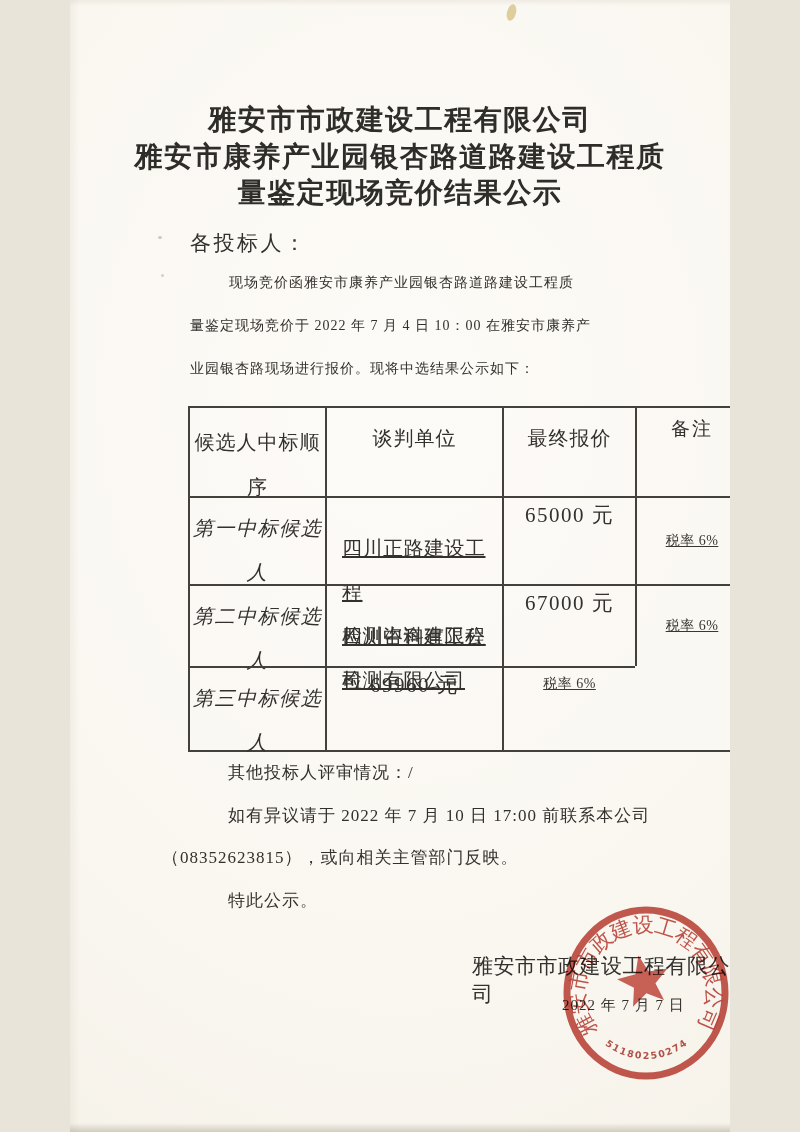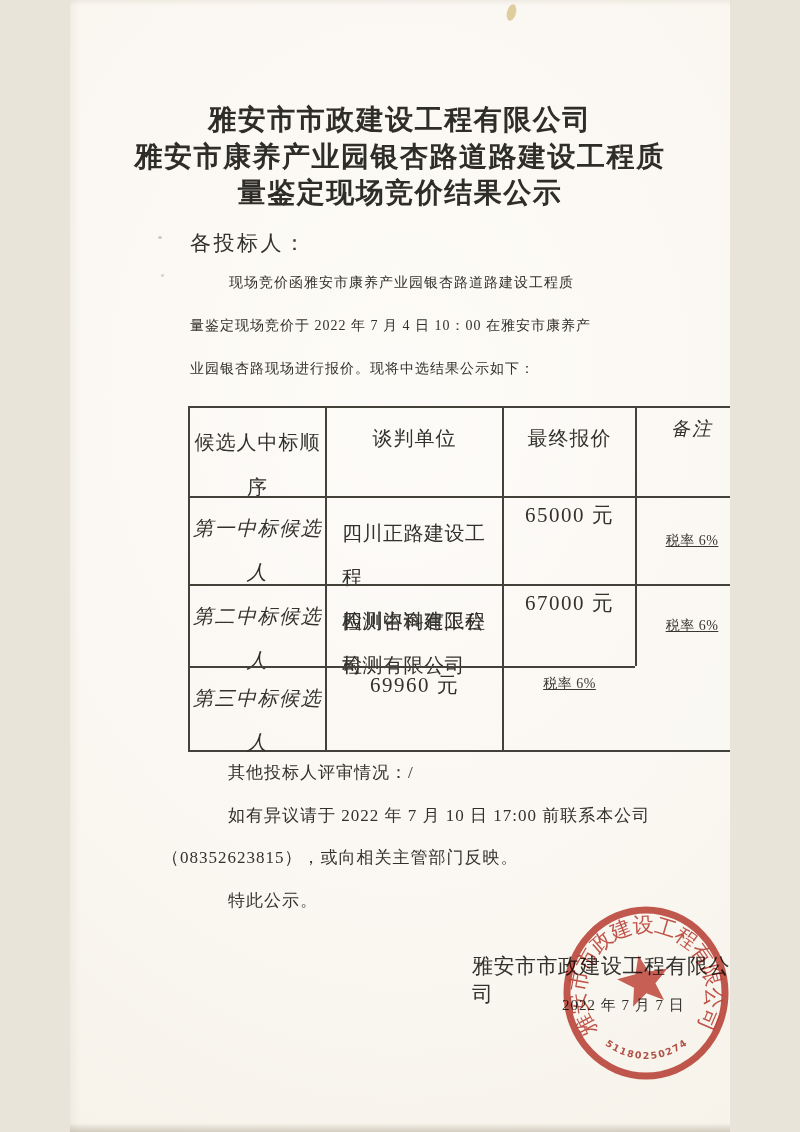--- a/index.html
+++ b/index.html
@@ -34,23 +34,23 @@
     grid-template-rows:88px 88px 82px 84px;
     border:2px solid #44413b;
     font-size:20px;letter-spacing:1px;
     background:rgba(255,255,255,.12);
   }
   .bid-table > div{border-left:2px solid #44413b;border-top:2px solid #44413b;box-sizing:border-box;}
   .bid-table > div.col1{border-left:none;text-align:center;}
   .bid-table > div.row1{border-top:none;}
   .h-rank{padding-top:12px;text-align:center;line-height:45px;}
   .h-plain{padding-top:17px;text-align:center;}
-  .h-remark{padding-top:8px;text-align:center;font-size:19px;letter-spacing:2px;font-style:italic;}
+  .h-remark{padding-top:8px;text-align:center;font-size:19px;letter-spacing:2px;}
   .c-rank{padding-top:8px;text-align:center;line-height:44px;letter-spacing:1.5px;font-style:italic;}
-  .c-company{padding:13px 0 0 15px;line-height:44px;letter-spacing:.5px;}
+  .c-company{padding:28px 0 0 15px;line-height:44px;letter-spacing:.5px;text-decoration:underline;}
   .c-price{padding-top:3px;text-align:center;font-size:21px;letter-spacing:1.5px;}
   .c-remark{display:flex;align-items:center;justify-content:center;font-size:14px;letter-spacing:.5px;color:#3a3733;text-decoration:underline;}
   .c-remark.top{align-items:flex-start;padding-top:7px;}
   
   .footer{position:absolute;top:752px;left:120px;width:570px;font-size:17px;line-height:42.5px;letter-spacing:1px;}
   .footer .indent{text-indent:38px;}
   .footer .hang{margin-left:-28px;}
   
   .sig-company{position:absolute;top:952px;left:402px;font-size:21px;letter-spacing:.5px;}
   .sig-date{position:absolute;top:996px;left:492px;font-size:15px;letter-spacing:1px;}

